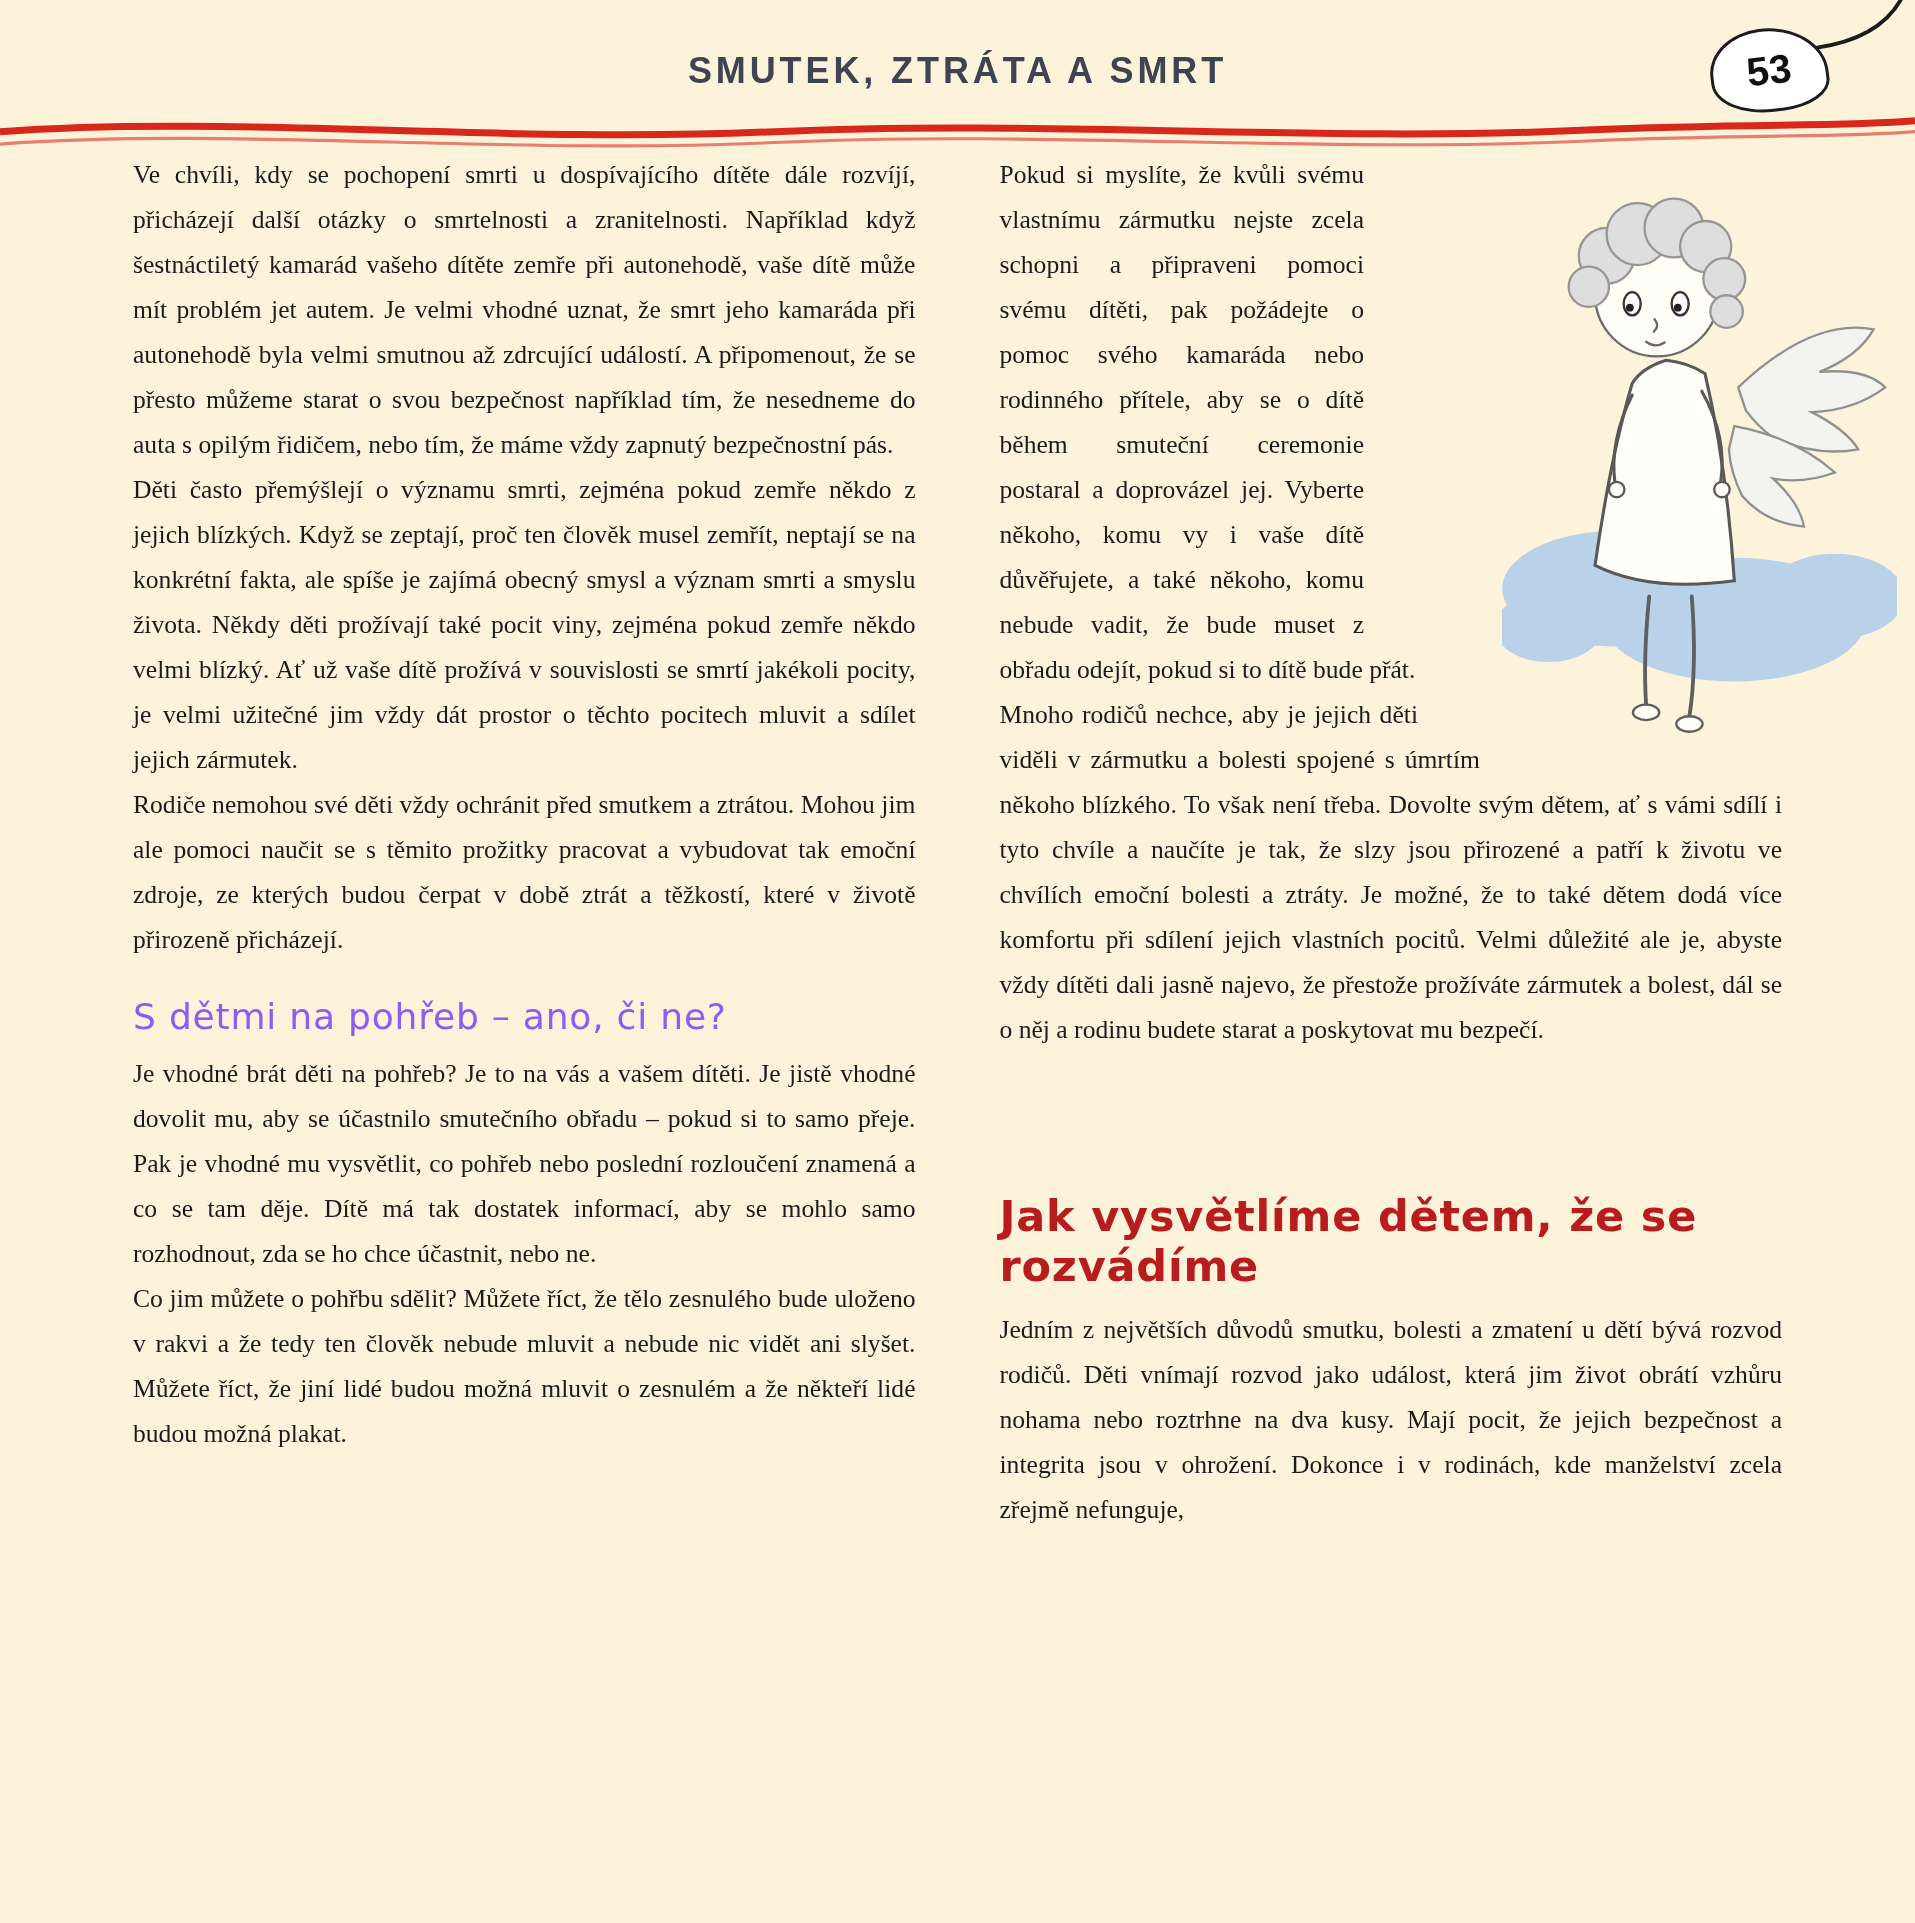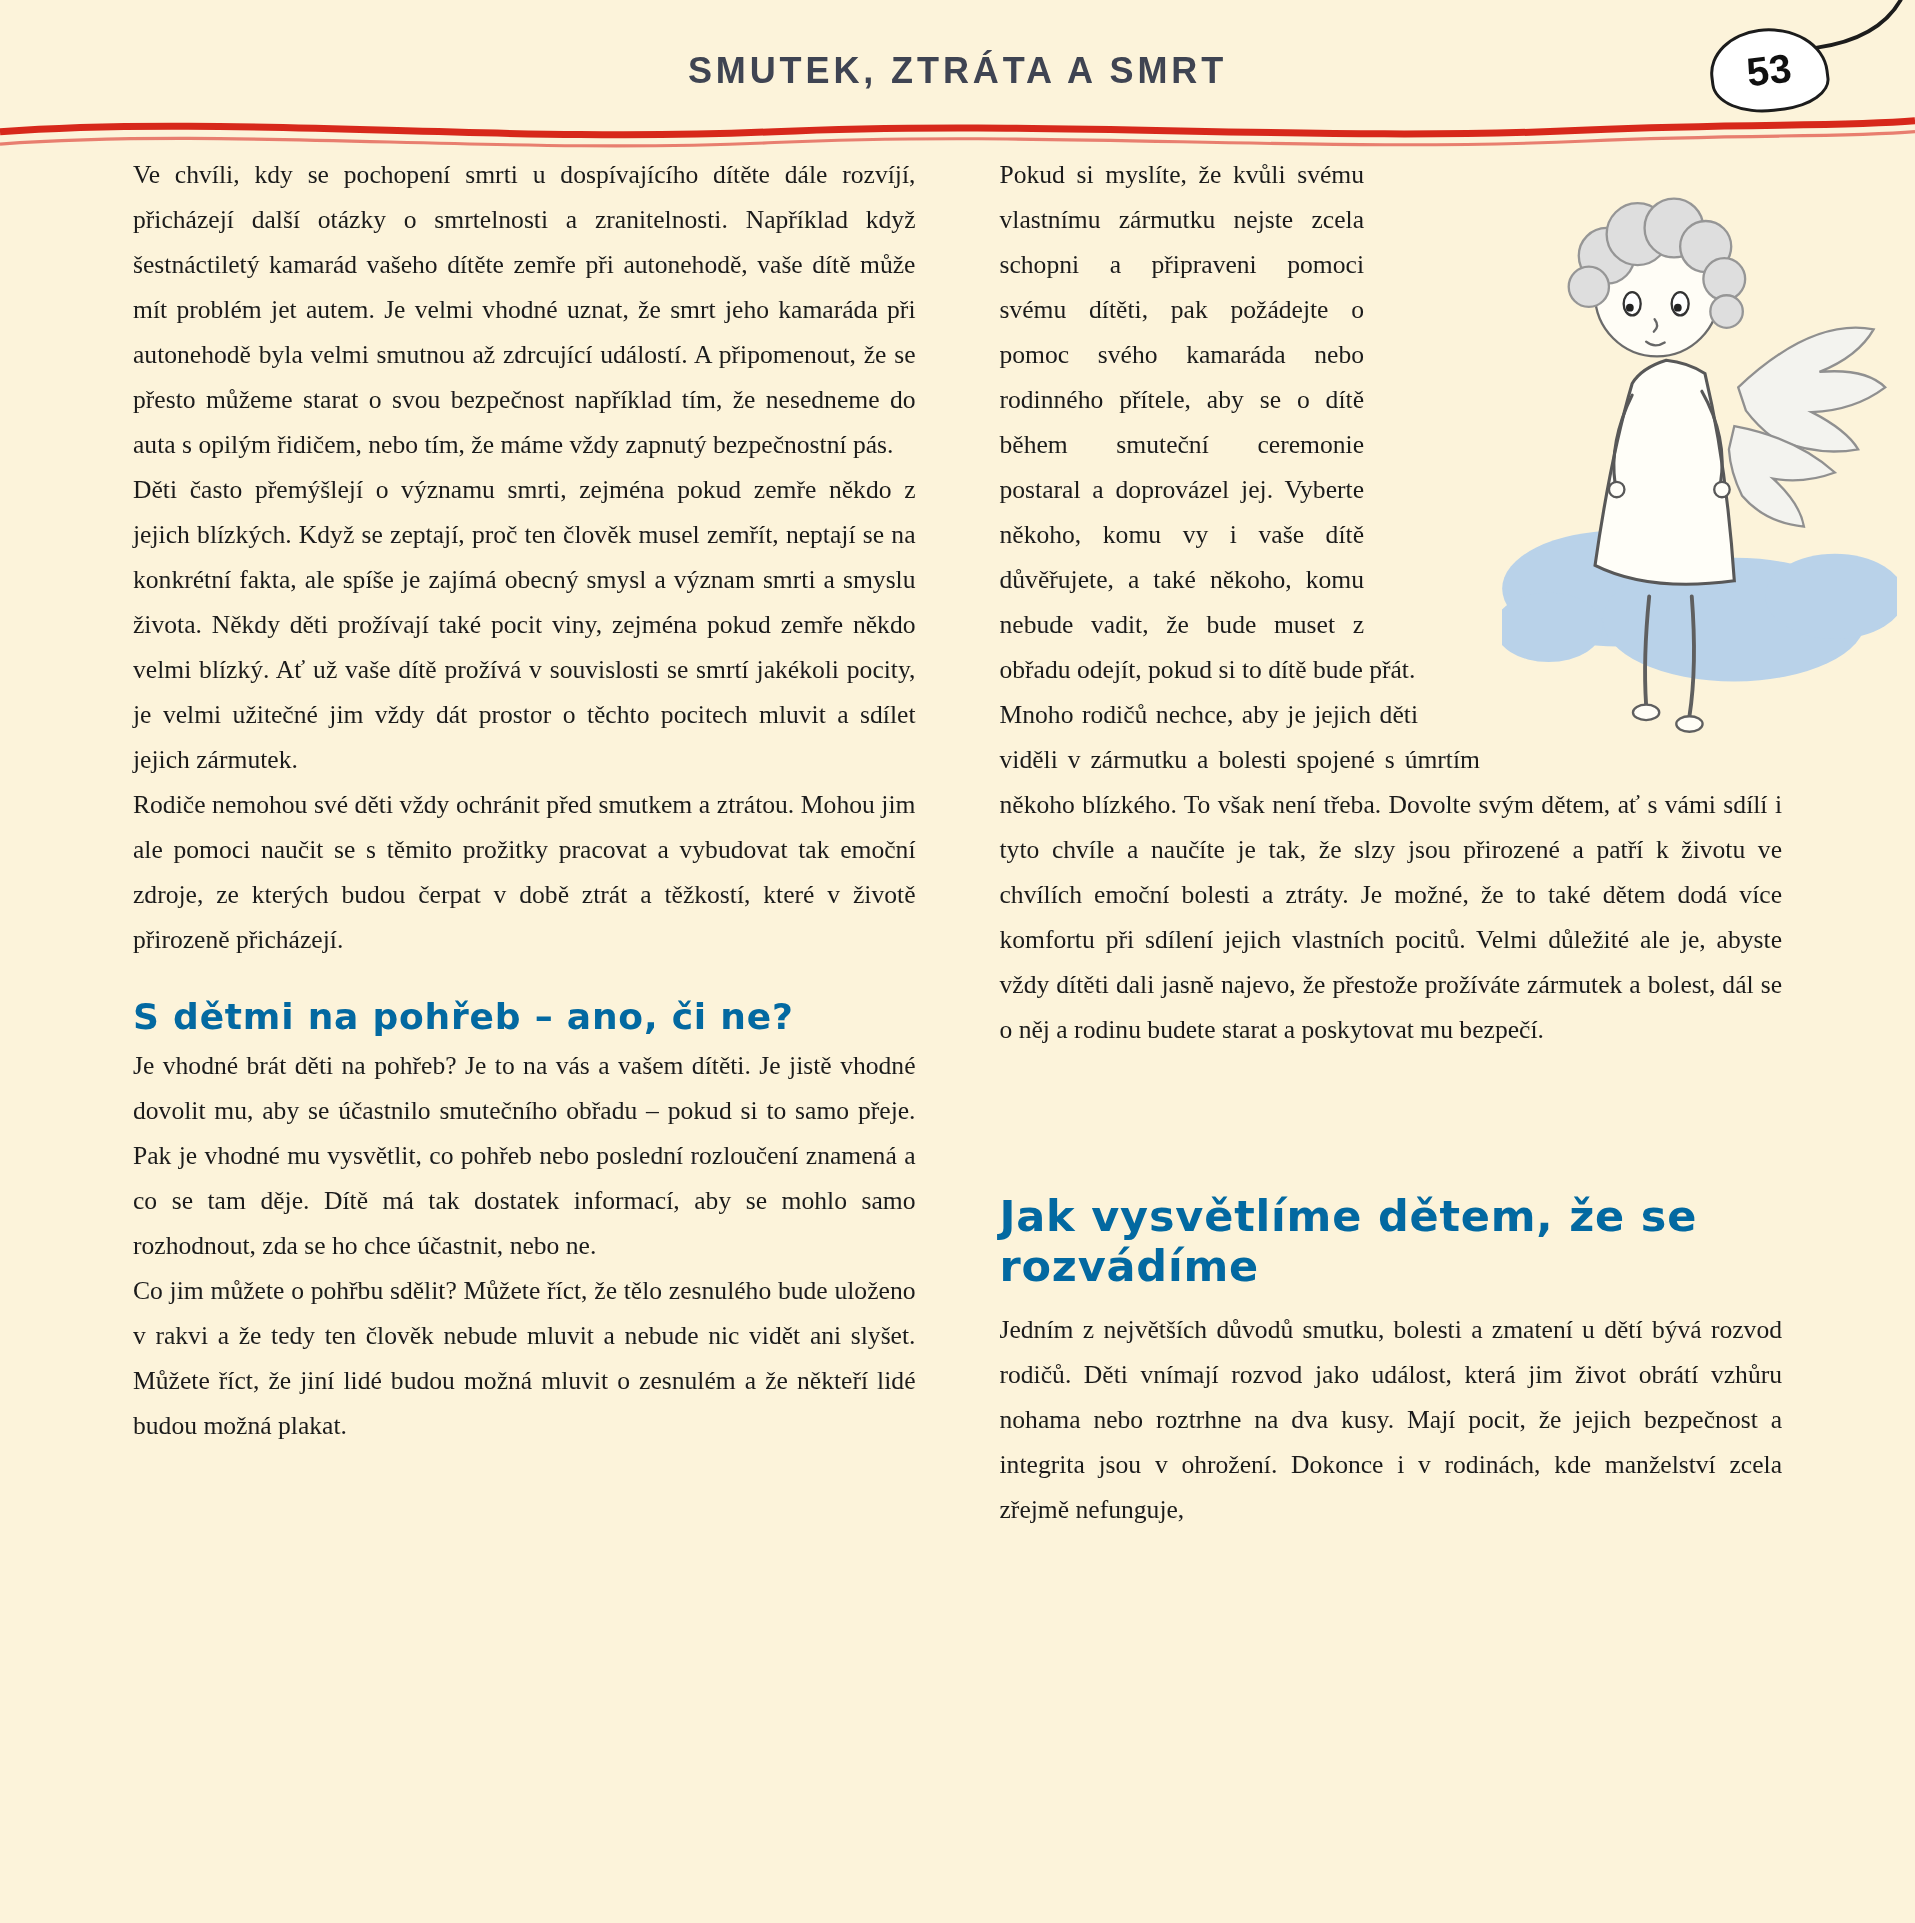--- a/index.html
+++ b/index.html
@@ -72,31 +72,31 @@
   .body-text {
     margin: 0;
     font-size: 25.6px;
     line-height: 45px;
     text-align: justify;
     hyphens: auto;
     -webkit-hyphens: auto;
   }
   .left-heading {
     font-family: "DejaVu Sans", sans-serif;
-    font-weight: 700;
-    color: #0369a1;
+    font-weight: 400;
+    color: #8b5cf6;
     font-size: 36px;
     line-height: 40px;
     letter-spacing: 0.8px;
-    margin: 35px 0 6px 0;
+    margin: 35px 0 14px 0;
   }
   .right-heading {
     font-family: "DejaVu Sans", sans-serif;
     font-weight: 700;
-    color: #0369a1;
+    color: #b91c1c;
     font-size: 43px;
     line-height: 50px;
     letter-spacing: 0.8px;
     margin: 139px 0 15.5px 0;
   }
   .sp { float: right; clear: right; }
   .sp1 { width: 418px; height: 465px; }
   .sp2 { width: 364px; height: 90px; }
   .sp3 { width: 302px; height: 74px; }
   .illustration {

